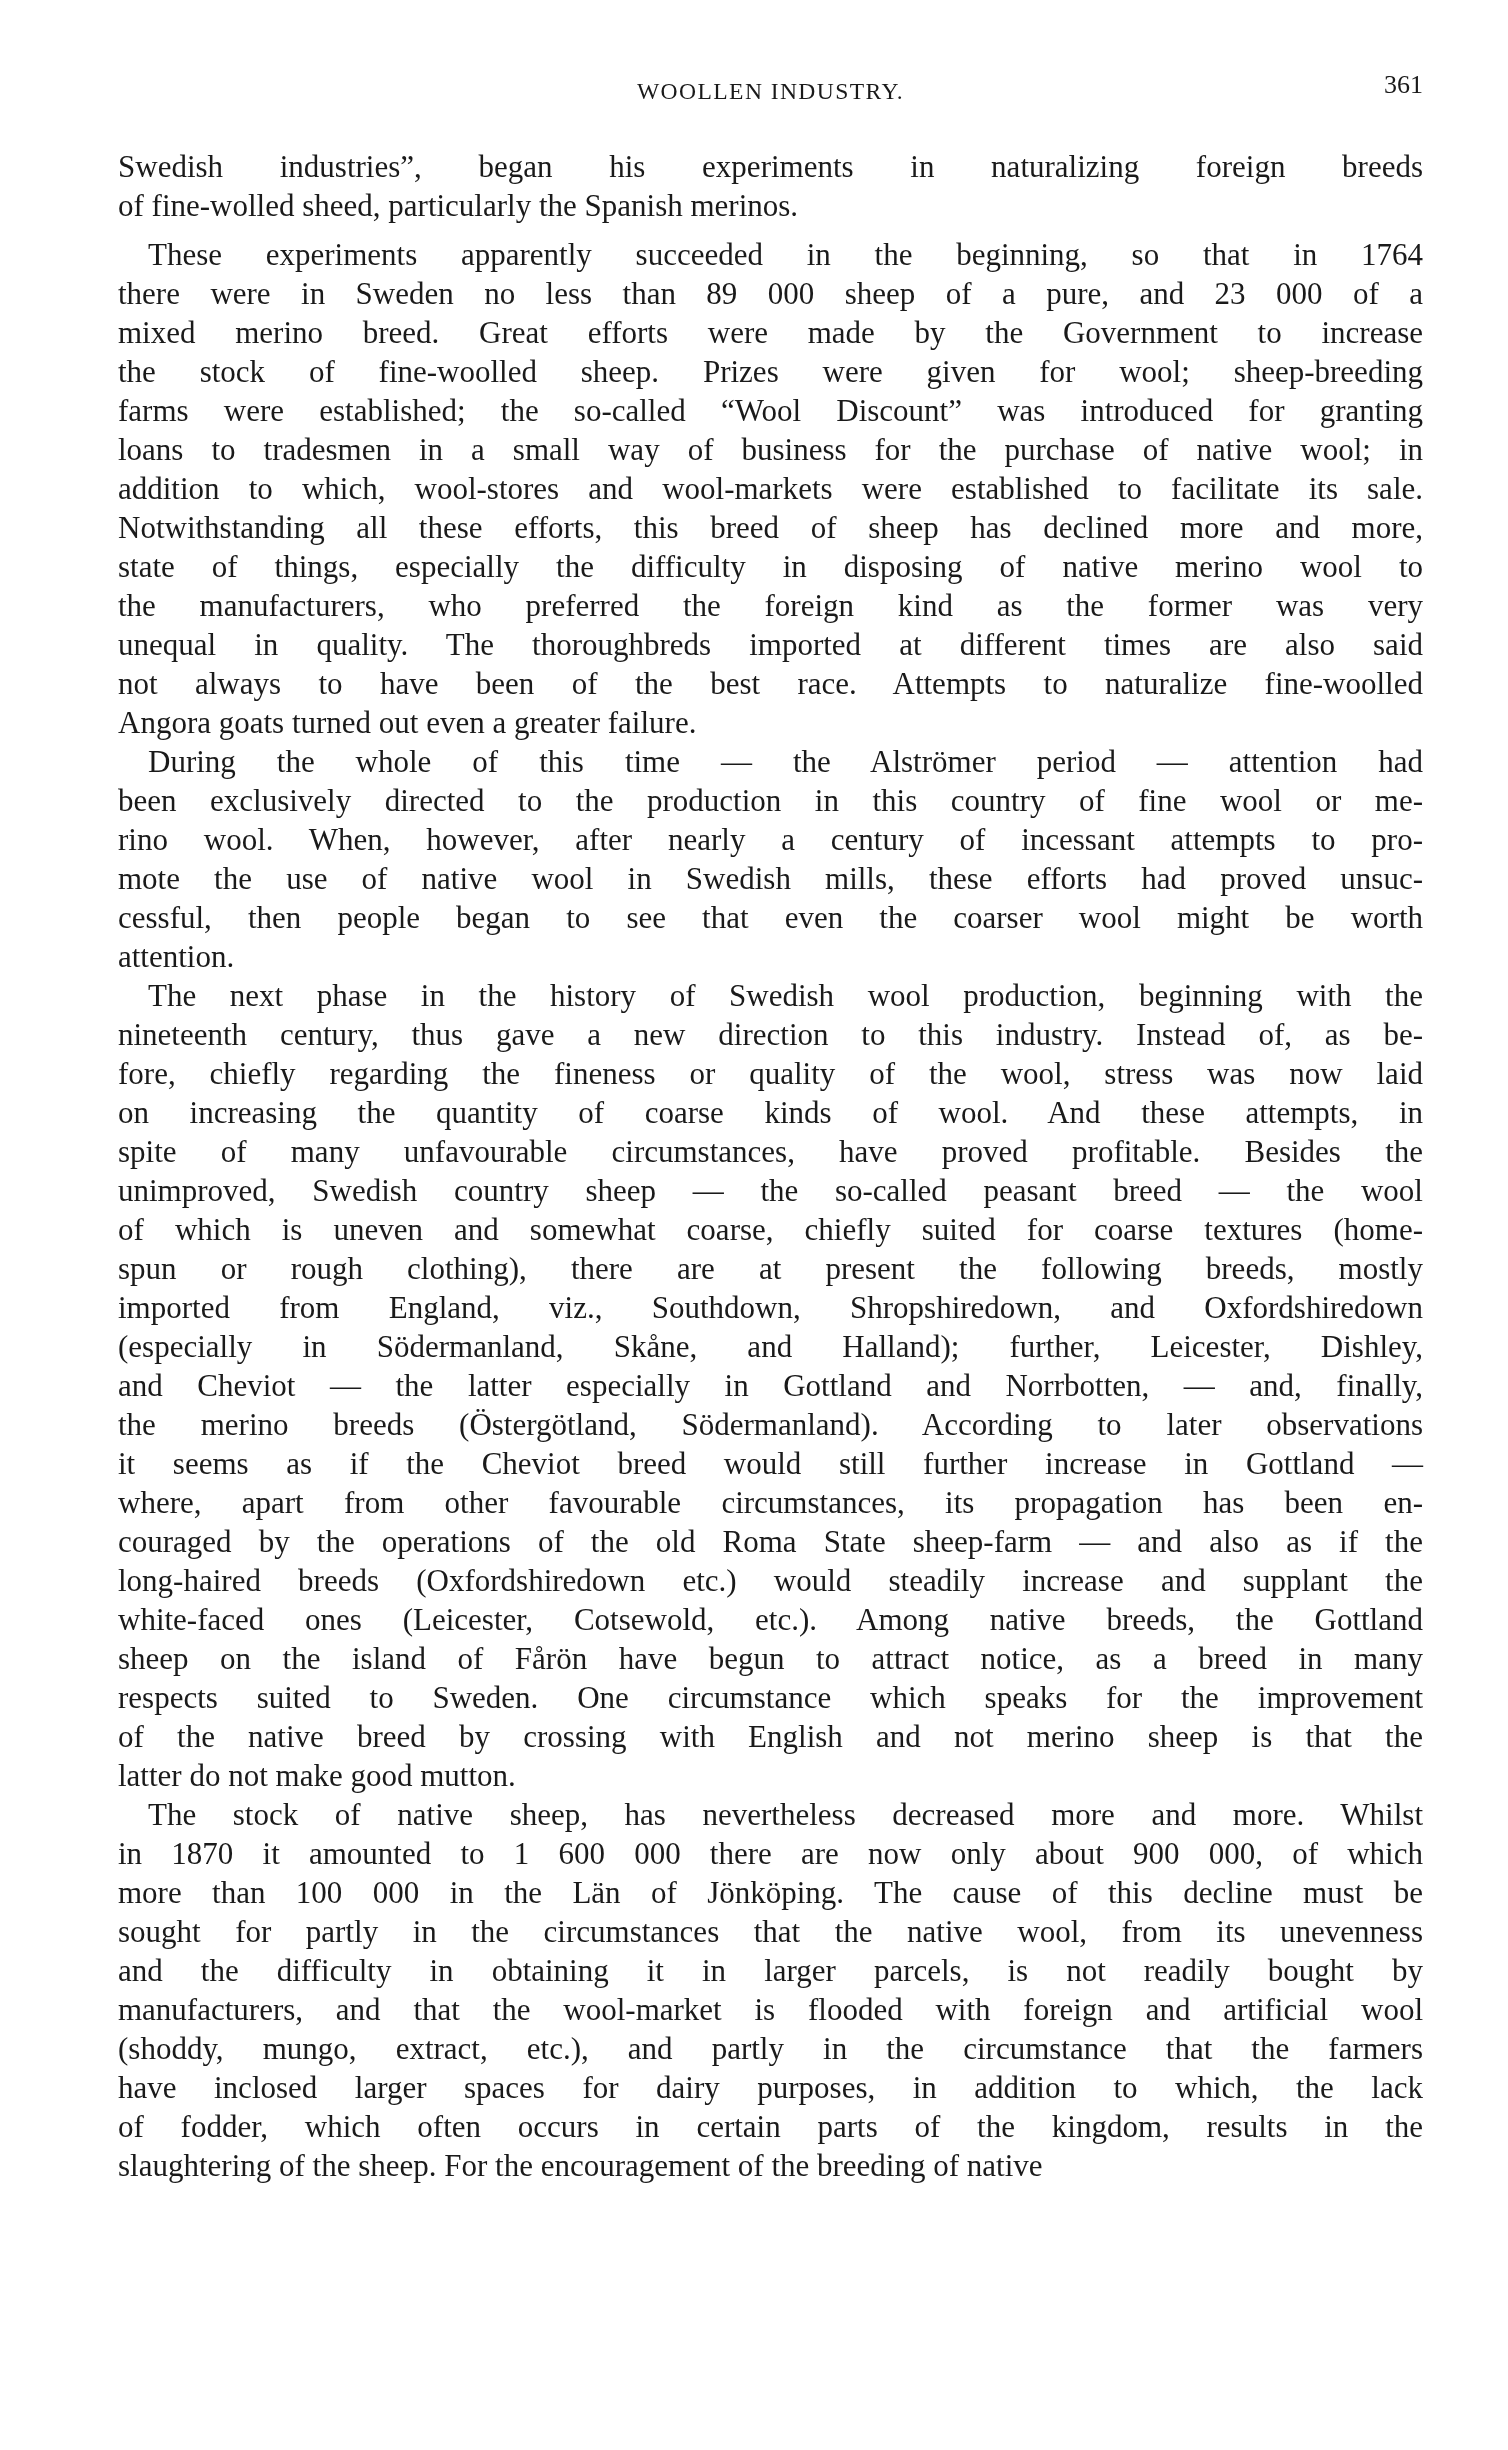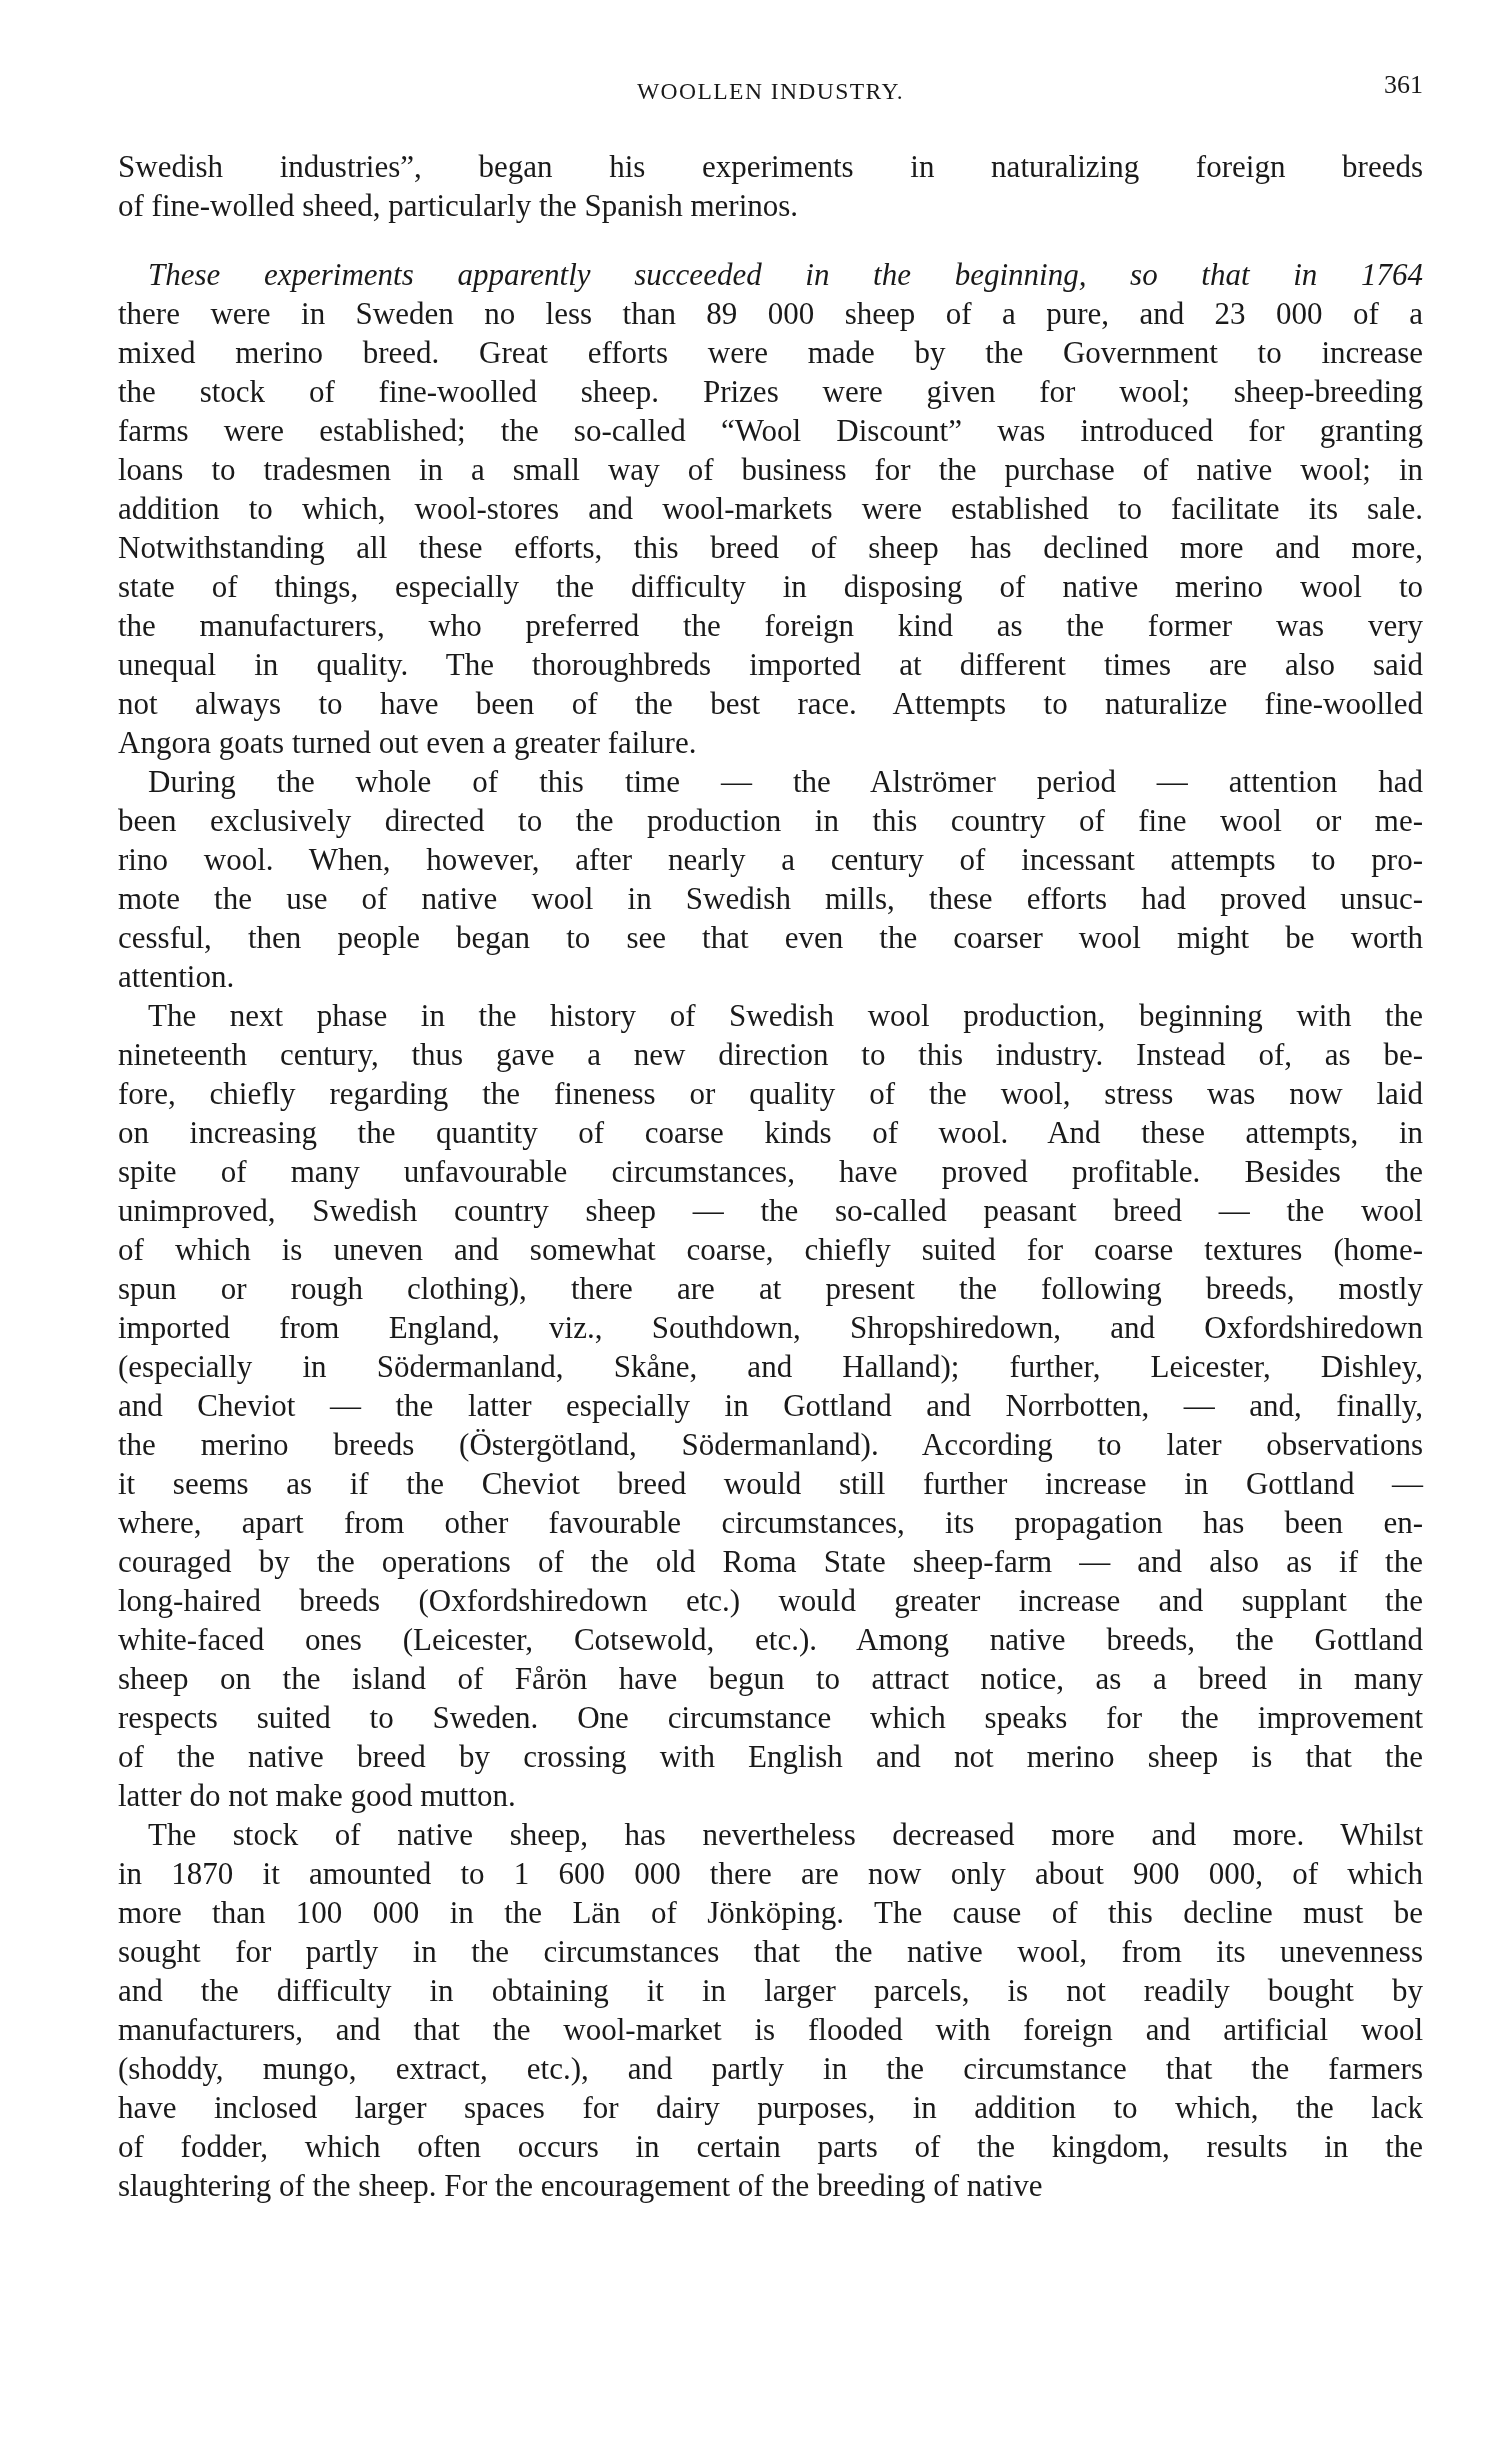--- a/index.html
+++ b/index.html
@@ -58,22 +58,21 @@
     text-align-last: justify;
     overflow: visible;
   }
   .line.last {
     text-align-last: left;
   }
   .line.indent {
     padding-left: 30px;
   }
   .line.gap-before {
-    margin-top: 30px;
-    font-style: italic;
+    margin-top: 10px;
   }
   .it { }
 </style>
 </head>
 <body>
 
 <div class="page">
   <div class="running-head">
     <div class="running-title">WOOLLEN INDUSTRY.</div>
     <div class="page-number">361</div>
@@ -116,21 +115,21 @@
         <span class="line">unimproved, Swedish country sheep — the so-called peasant breed — the wool</span>
         <span class="line">of which is uneven and somewhat coarse, chiefly suited for coarse textures (home-</span>
         <span class="line">spun or rough clothing), there are at present the following breeds, mostly</span>
         <span class="line">imported from England, viz., Southdown, Shropshiredown, and Oxfordshiredown</span>
         <span class="line">(especially in Södermanland, Skåne, and Halland); further, Leicester, Dishley,</span>
         <span class="line">and Cheviot — the latter especially in Gottland and Norrbotten, — and, finally,</span>
         <span class="line">the merino breeds (Östergötland, Södermanland).  According to later observations</span>
         <span class="line">it seems as if the Cheviot breed would still further increase in Gottland —</span>
         <span class="line">where, apart from other favourable circumstances, its propagation has been en-</span>
         <span class="line">couraged by the operations of the old Roma State sheep-farm — and also as if the</span>
-        <span class="line">long-haired breeds (Oxfordshiredown etc.) would greater increase and supplant the</span>
+        <span class="line">long-haired breeds (Oxfordshiredown etc.) would steadily increase and supplant the</span>
         <span class="line">white-faced ones (Leicester, Cotsewold, etc.).  Among native breeds, the Gottland</span>
         <span class="line">sheep on the island of Fårön have begun to attract notice, as a breed in many</span>
         <span class="line">respects suited to Sweden.  One circumstance which speaks for the improvement</span>
         <span class="line">of the native breed by crossing with English and not merino sheep is that the</span>
         <span class="line last">latter do not make good mutton.</span>
       </div>
       <div>
         <span class="line indent">The stock of native sheep, has nevertheless decreased more and more.  Whilst</span>
         <span class="line">in 1870 it amounted to 1 600 000 there are now only about 900 000, of which</span>
         <span class="line">more than 100 000 in the Län of Jönköping.  The cause of this decline must be</span>

